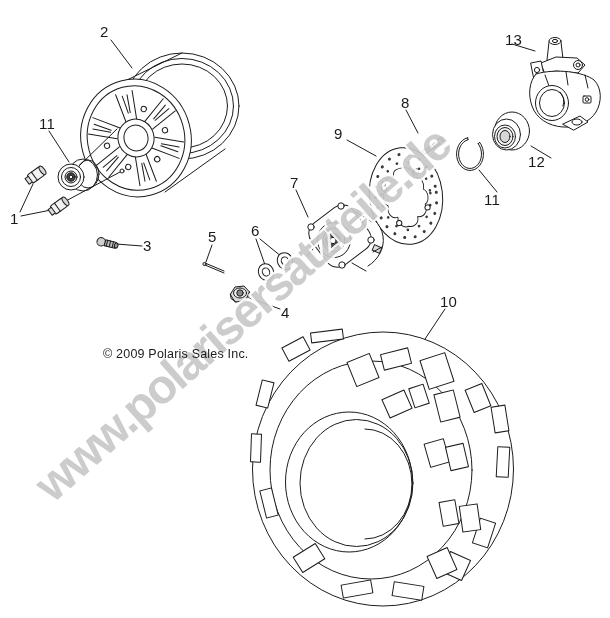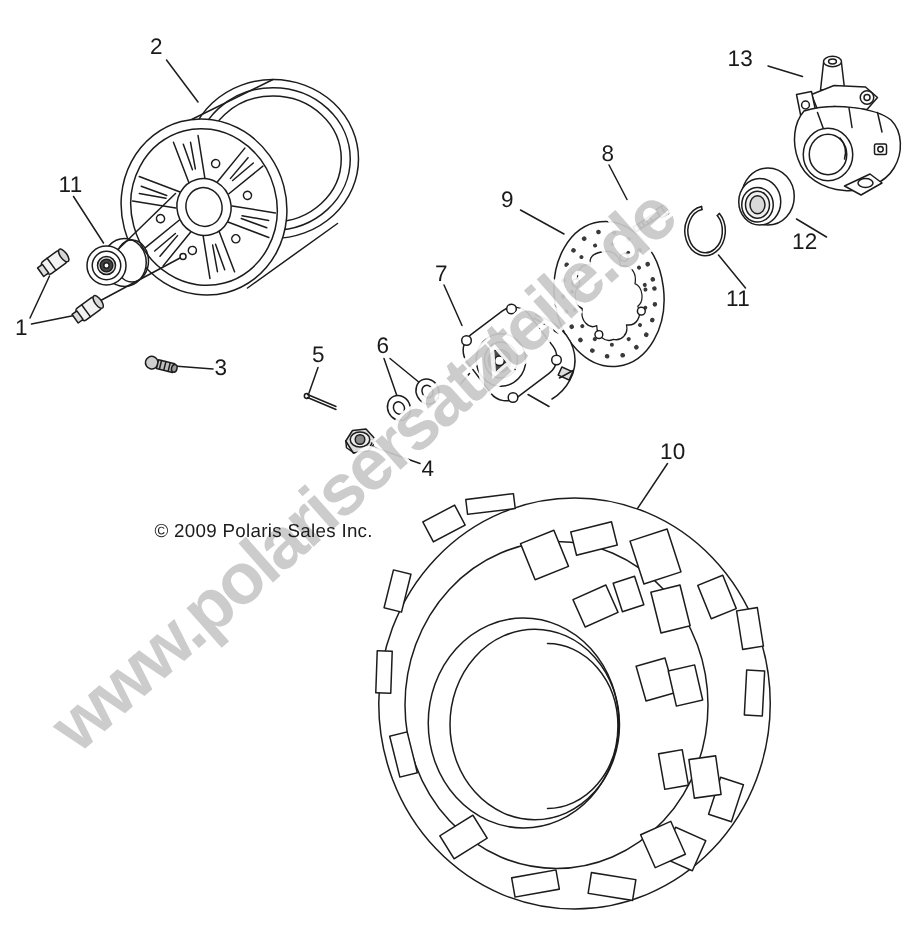--- a/index.html
+++ b/index.html
@@ -272,20 +272,20 @@
   <span class="callout" style="left:143px;top:238px">3</span>
   <span class="callout" style="left:281px;top:305px">4</span>
   <span class="callout" style="left:208px;top:229px">5</span>
   <span class="callout" style="left:251px;top:223px">6</span>
   <span class="callout" style="left:290px;top:175px">7</span>
   <span class="callout" style="left:401px;top:95px">8</span>
   <span class="callout" style="left:334px;top:126px">9</span>
   <span class="callout" style="left:440px;top:294px">10</span>
   <span class="callout" style="left:484px;top:192px">11</span>
   <span class="callout" style="left:528px;top:154px">12</span>
-  <span class="callout" style="left:485px;top:32px">13</span>
+  <span class="callout" style="left:505px;top:32px">13</span>
   <span class="callout" style="left:39px;top:116px">11</span>
 
   <div class="copyright">© 2009 Polaris Sales Inc.</div>
 
   <div class="watermark">www.polarisersatzteile.de</div>
 
 </div>
 
 </body></html>

